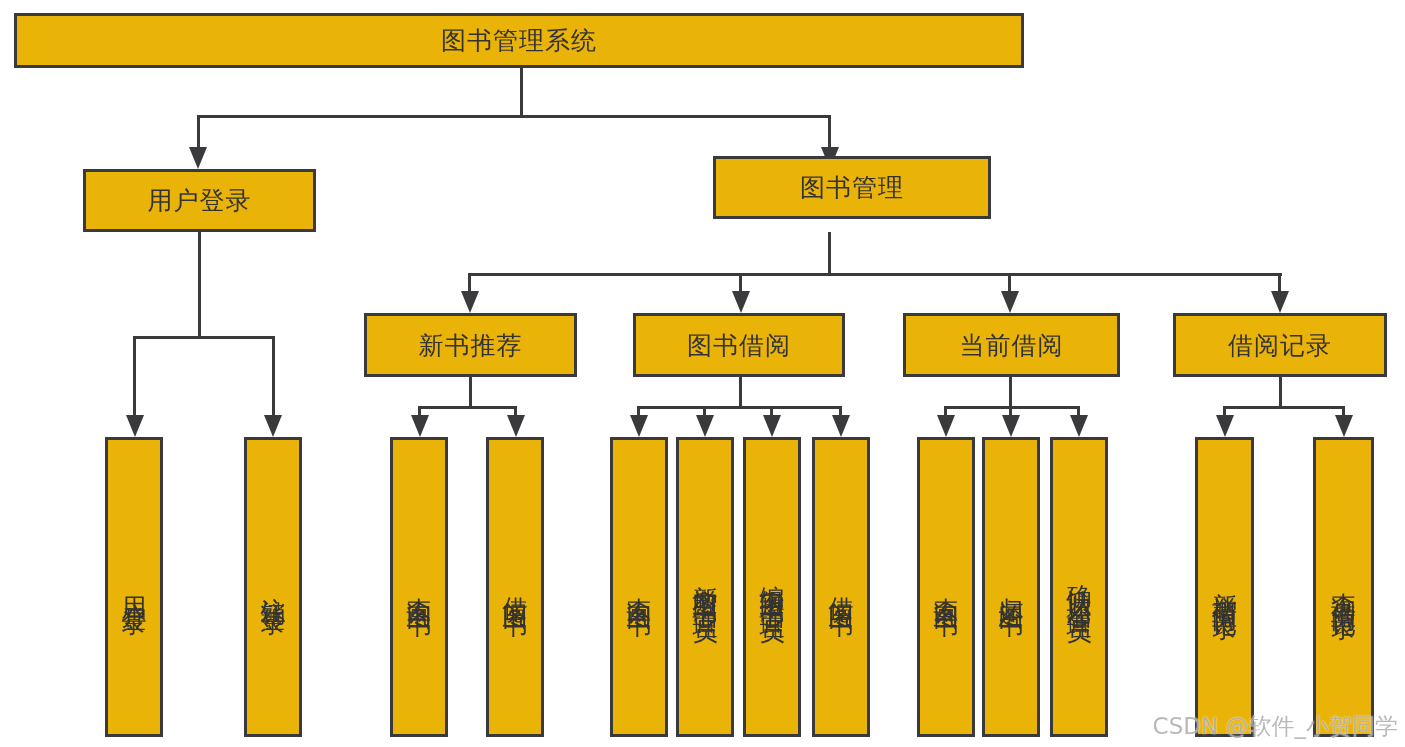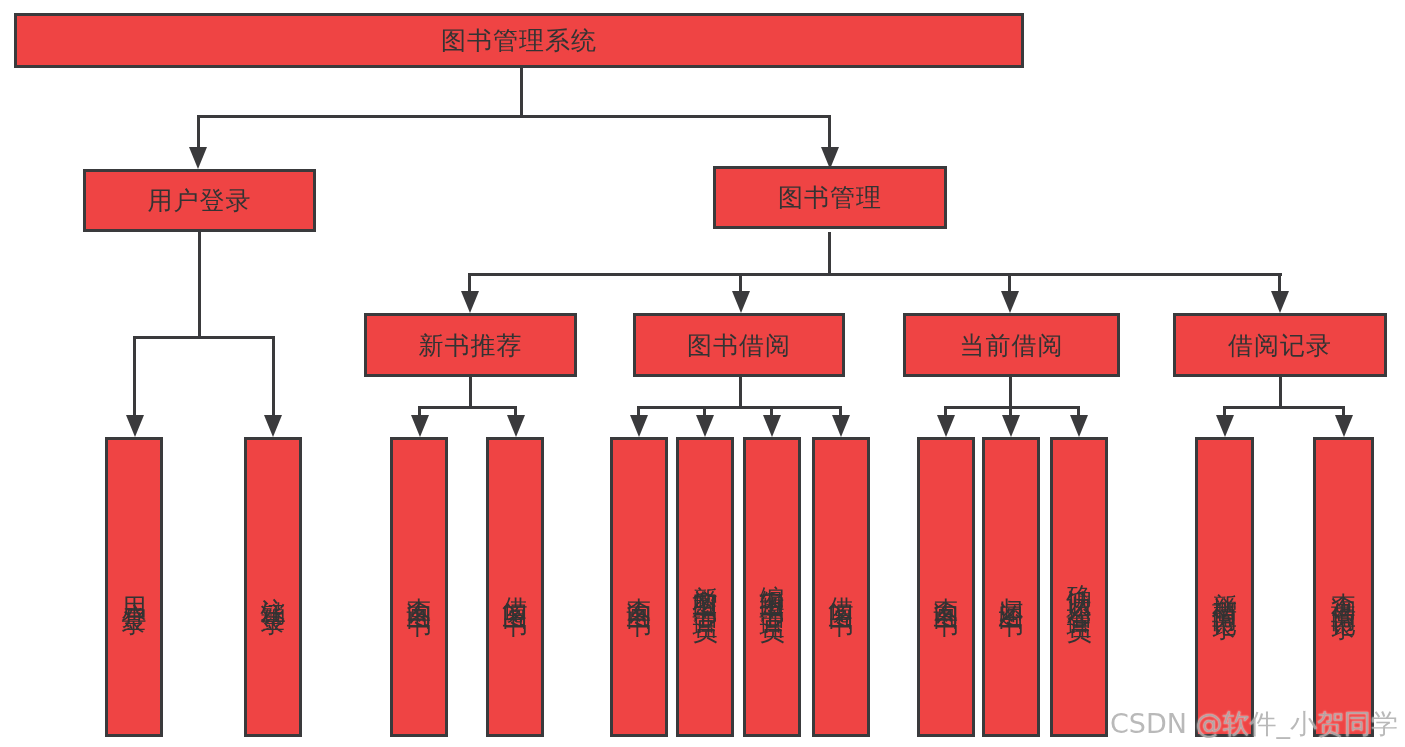--- a/index.html
+++ b/index.html
@@ -6,21 +6,21 @@
   .stage{
     position:relative;
     width:1405px;height:747px;
     background:#ffffff;
     font-family:"DejaVu Sans","Liberation Sans",sans-serif;
     overflow:hidden;
   }
   .box{
     position:absolute;
     box-sizing:border-box;
-    background:#ef4444;
+    background:#eab308;
     border:3px solid #3a3a3c;
     display:flex;
     align-items:center;
     justify-content:center;
     color:#333333;
     z-index:2;
   }
   .hbox{font-size:25px;letter-spacing:1px;}
   .vbox{
     writing-mode:vertical-rl;
@@ -34,21 +34,21 @@
   .ar{
     position:absolute;width:0;height:0;
     border-left:9px solid transparent;
     border-right:9px solid transparent;
     border-top:22px solid #3a3a3c;
     z-index:1;
   }
   .watermark{
     position:absolute;
     right:7px;bottom:5px;
-    font-size:27px;
+    font-size:23px;
     color:#b0b0b0;
     opacity:.88;
     text-shadow:0 0 2px #ffffff;
     z-index:10;
     white-space:nowrap;
   }
 </style>
 </head>
 <body>
 
@@ -61,21 +61,21 @@
   <div class="vl" style="left:520px;top:68px;height:47px"></div>
   <div class="hl" style="left:197px;top:115px;width:634px"></div>
   <div class="vl" style="left:197px;top:115px;height:32px"></div>
   <div class="ar" style="left:189px;top:147px"></div>
   <div class="vl" style="left:828px;top:115px;height:32px"></div>
   <div class="ar" style="left:821px;top:147px"></div>
 
   <div class="box hbox" style="left:83px;top:169px;width:233px;height:63px">
     <span>用户登录</span>
   </div>
-  <div class="box hbox" style="left:713px;top:166px;width:234px;height:63px">
+  <div class="box hbox" style="left:713px;top:156px;width:278px;height:63px">
     <span>图书管理</span>
   </div>
 
   <div class="vl" style="left:198px;top:232px;height:104px"></div>
   <div class="hl" style="left:133px;top:336px;width:141px"></div>
   <div class="vl" style="left:133px;top:336px;height:79px"></div>
   <div class="ar" style="left:126px;top:415px"></div>
   <div class="vl" style="left:272px;top:336px;height:79px"></div>
   <div class="ar" style="left:264px;top:415px"></div>
 

